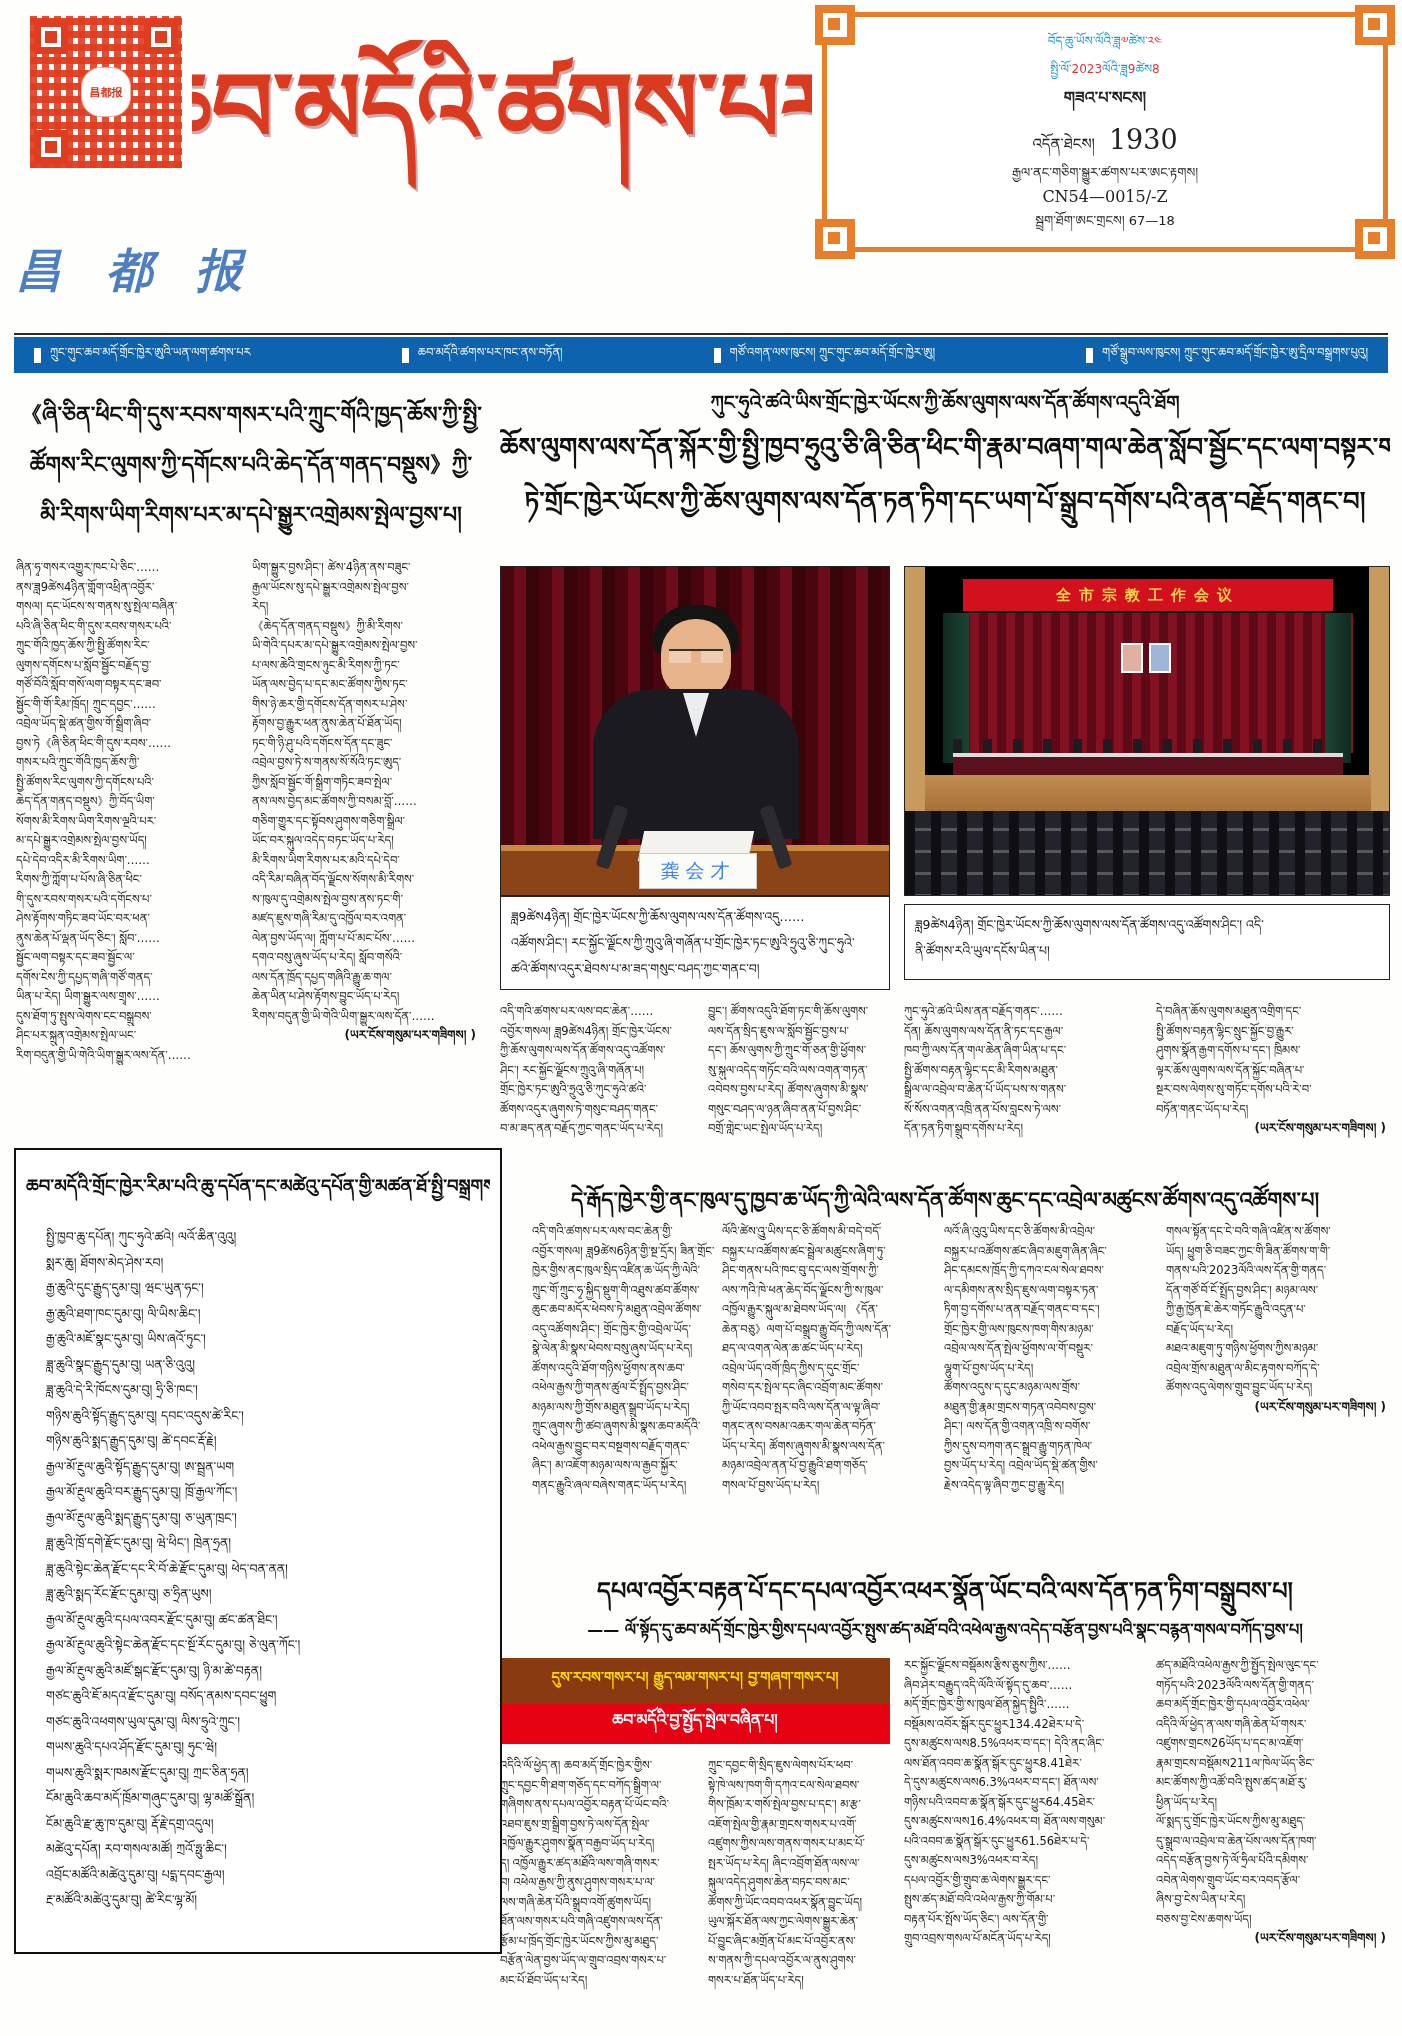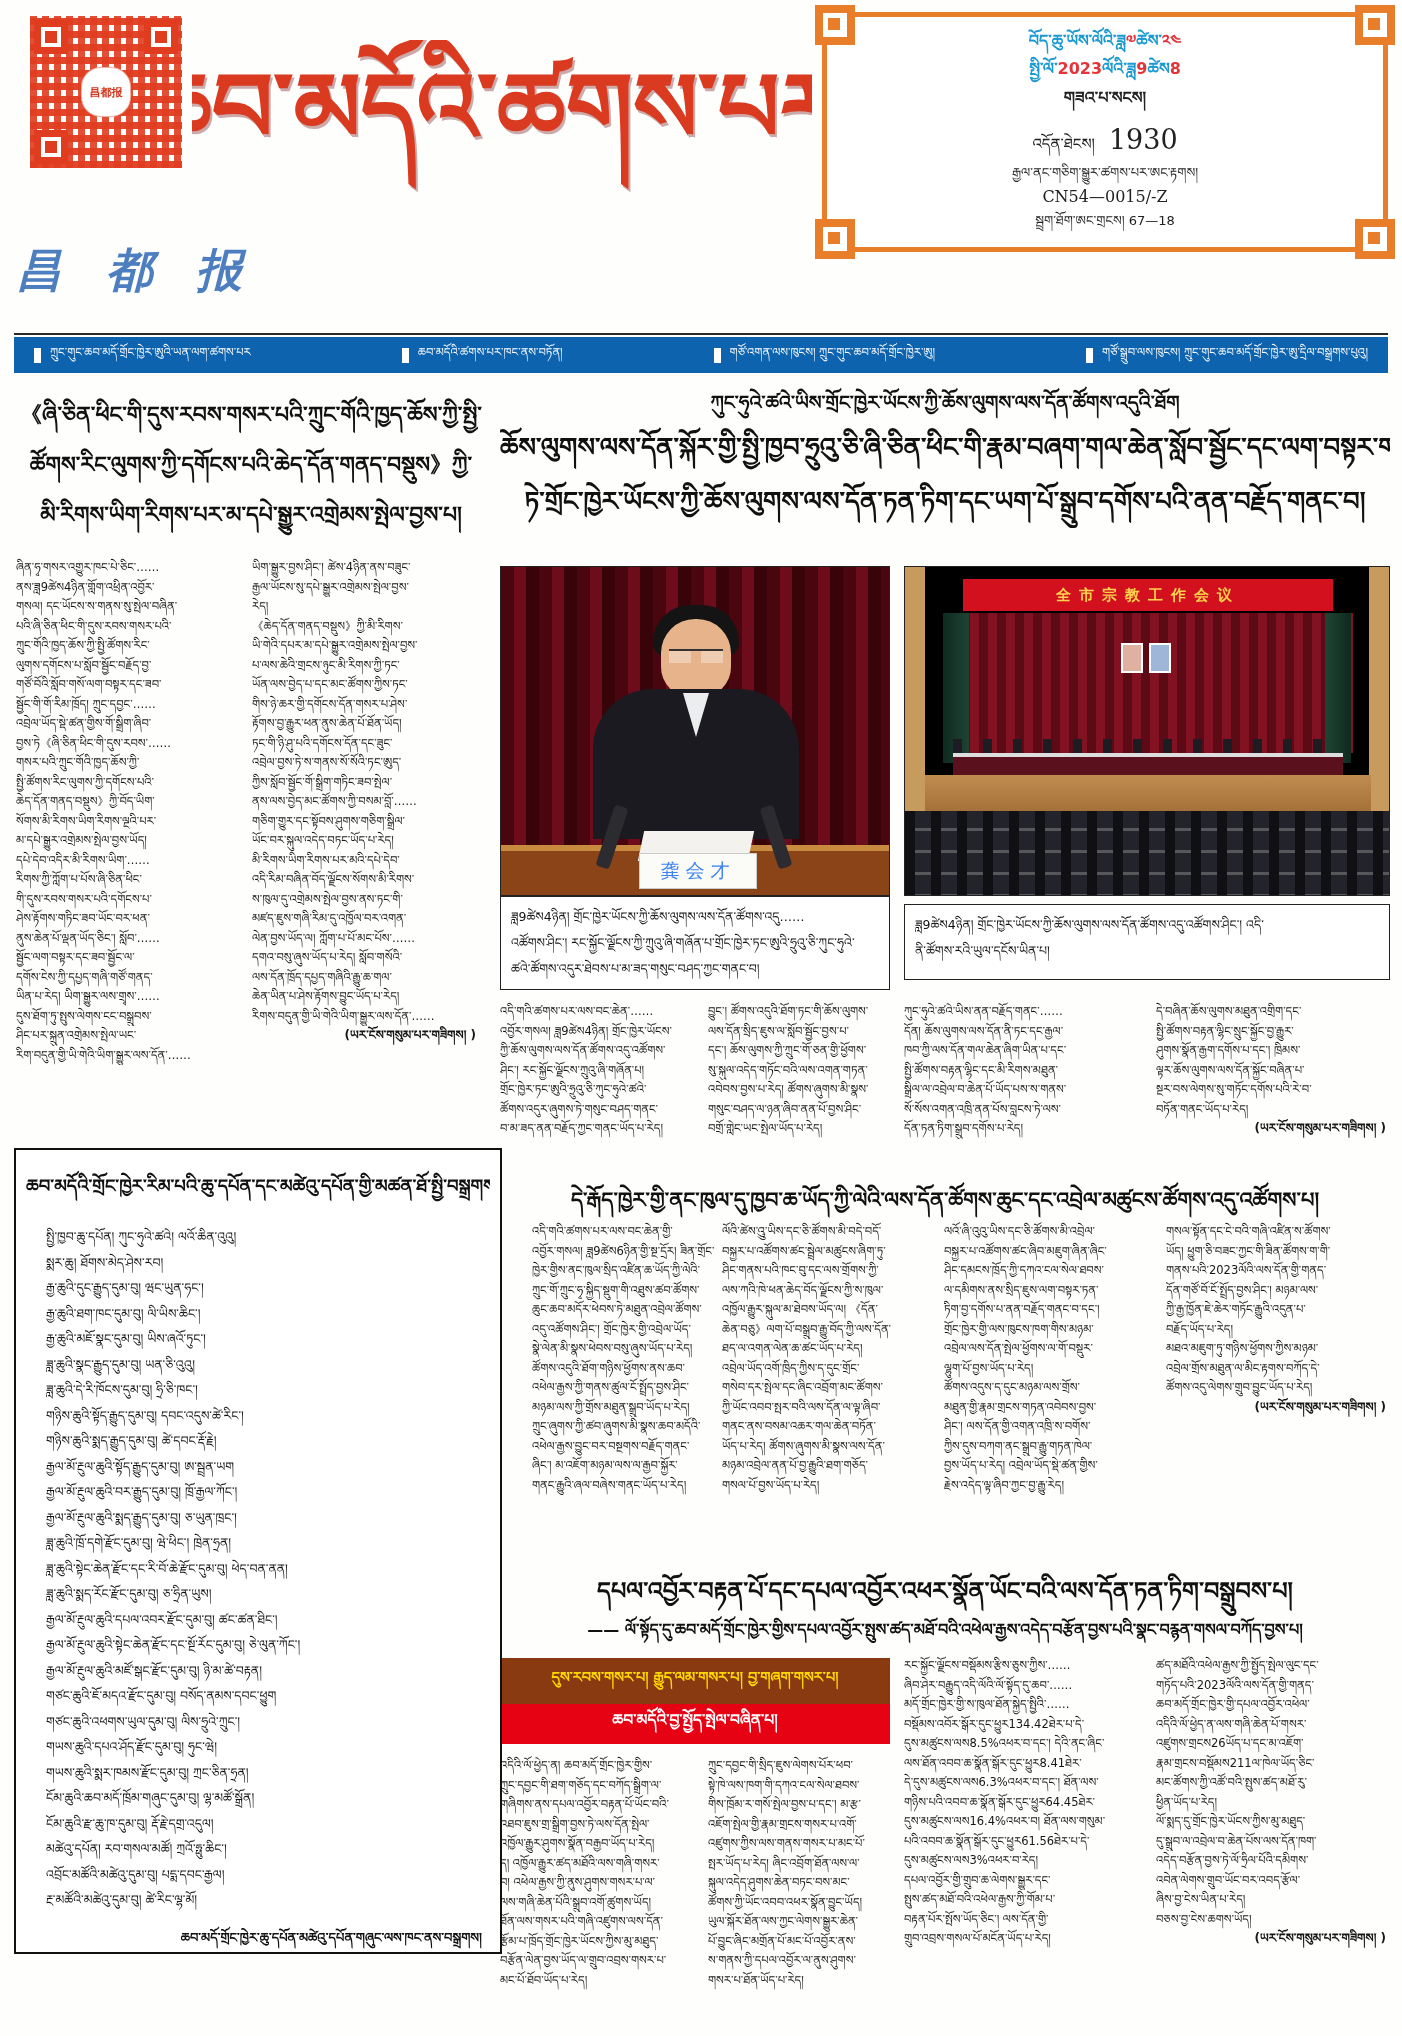--- a/index.html
+++ b/index.html
@@ -20,21 +20,21 @@
   .cn-title{position:absolute;left:16px;top:240px;width:190px;font-size:46px;font-weight:bold;
       color:#4d7fc0;letter-spacing:14px;font-family:"DejaVu Serif",serif;font-style:italic;white-space:nowrap;}
   .masthead{position:absolute;left:192px;top:40px;width:620px;height:190px;display:flex;align-items:center;justify-content:center;
       font-size:96px;font-weight:bold;color:#d93a20;text-shadow:2px 3px 0 #caa;white-space:nowrap;overflow:hidden;}
 
   .infobox{position:absolute;left:822px;top:12px;width:566px;height:240px;border:5px solid #e87e2a;box-sizing:border-box;background:#fff;}
   .corner{position:absolute;width:40px;height:40px;border:8px solid #e87e2a;box-sizing:border-box;background:#fff;}
   .corner i{position:absolute;left:5px;top:5px;width:12px;height:12px;background:#e87e2a;}
   .c-tl{left:-12px;top:-12px}.c-tr{right:-12px;top:-12px}.c-bl{left:-12px;bottom:-12px}.c-br{right:-12px;bottom:-12px}
   .ib-inner{position:absolute;left:20px;right:20px;top:10px;bottom:8px;text-align:center;overflow:hidden;}
-  .ib-line{font-size:16px;line-height:28px;color:#1b9ad2;font-weight:bold;white-space:nowrap;}
+  .ib-line{font-size:12px;line-height:28px;color:#1b9ad2;font-weight:normal;white-space:nowrap;}
   .ib-line .num{color:#e5333a;}
   .ib-weekday{font-size:16px;line-height:30px;color:#222;font-weight:bold;}
   .ib-issue{font-size:15px;line-height:34px;color:#222;margin-top:10px;white-space:nowrap;}
   .ib-issue b{font-family:"DejaVu Serif",serif;font-size:27px;font-weight:normal;margin-left:14px;}
   .ib-small{font-size:13px;line-height:24px;color:#222;white-space:nowrap;}
   .ib-cn{font-family:"DejaVu Serif",serif;font-size:16px;line-height:24px;color:#222;}
 
   .topline{position:absolute;left:14px;top:333px;width:1374px;height:2px;background:#2a2a2a;}
   .navbar{position:absolute;left:14px;top:337px;width:1374px;height:36px;background:#0e63ae;box-sizing:border-box;
       display:flex;align-items:center;justify-content:space-between;padding:0 20px;}
@@ -517,17 +517,16 @@
         <div>གཙང་ཆུའི་ཇོ་མདའ་རྫོང་དུམ་བུ། བསོད་ནམས་དབང་ཕྱུག</div>
         <div>གཙང་ཆུའི་འཕགས་ཡུལ་དུམ་བུ། ལིས་ཧྲུའེ་ཀྲུང་།</div>
         <div>གཡས་ཆུའི་དཔའ་ཤོད་རྫོང་དུམ་བུ། ཧུང་ཝེ།</div>
         <div>གཡས་ཆུའི་སྨར་ཁམས་རྫོང་དུམ་བུ། ཀྲང་ཅིན་ཧྲན།</div>
         <div>ངོམ་ཆུའི་ཆབ་མདོ་ཁྲོམ་གཞུང་དུམ་བུ། ལྷ་མཚོ་སྒྲོན།</div>
         <div>ངོམ་ཆུའི་རྫ་ཆུ་ཁ་དུམ་བུ། རྡོ་རྗེ་དགྲ་འདུལ།</div>
         <div>མཚེའུ་དཔོན། རབ་གསལ་མཚོ། ཀྲའོ་ཧྥུ་ཆིང་།</div>
         <div>འབྲོང་མཚོའི་མཚེའུ་དུམ་བུ། པདྨ་དབང་རྒྱལ།</div>
         <div>རྔ་མཚོའི་མཚེའུ་དུམ་བུ། ཚེ་རིང་ལྷ་མོ།</div>
       </div>
-    <div class="notice-foot">ཆབ་མདོ་གྲོང་ཁྱེར་ཆུ་དཔོན་མཚེའུ་དཔོན་གཞུང་ལས་ཁང་ནས་བསྒྲགས།</div>
 
   </div>
 
 </div>
 
 </body></html>

